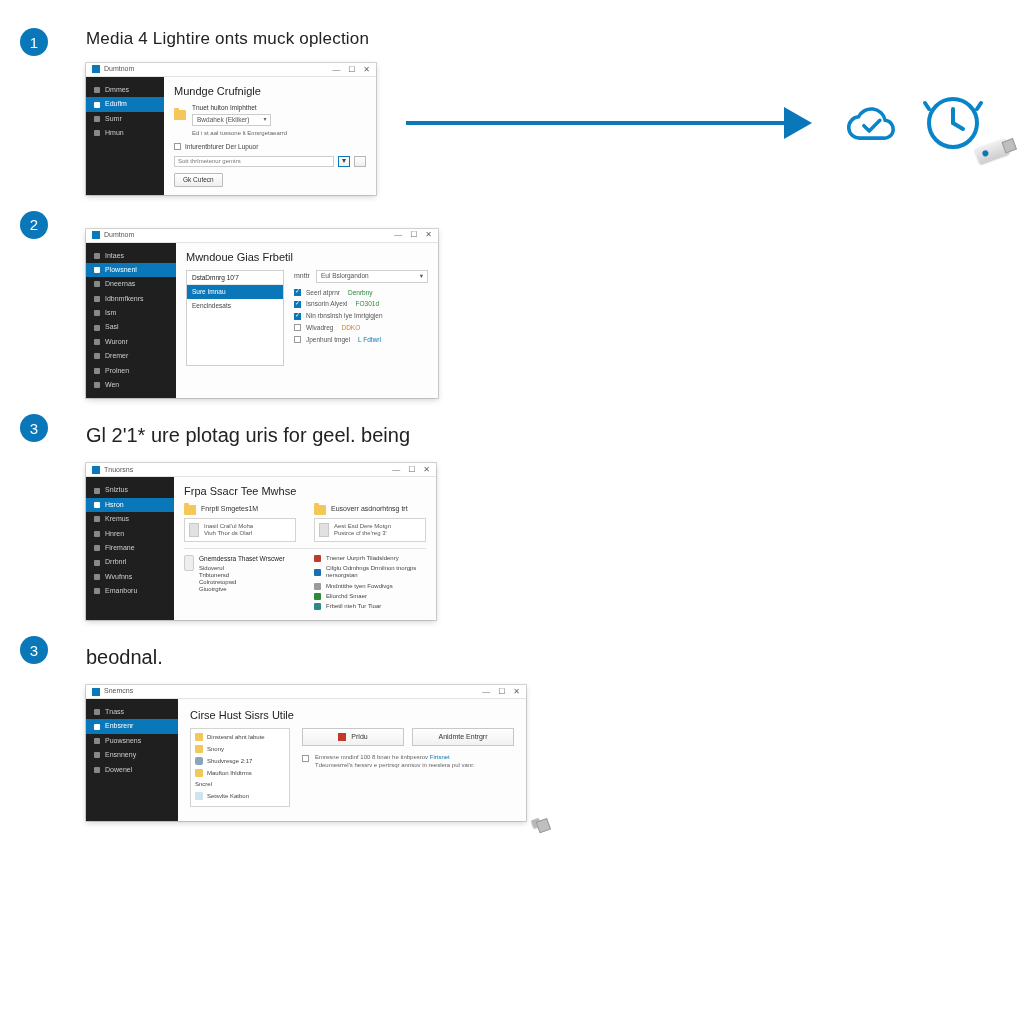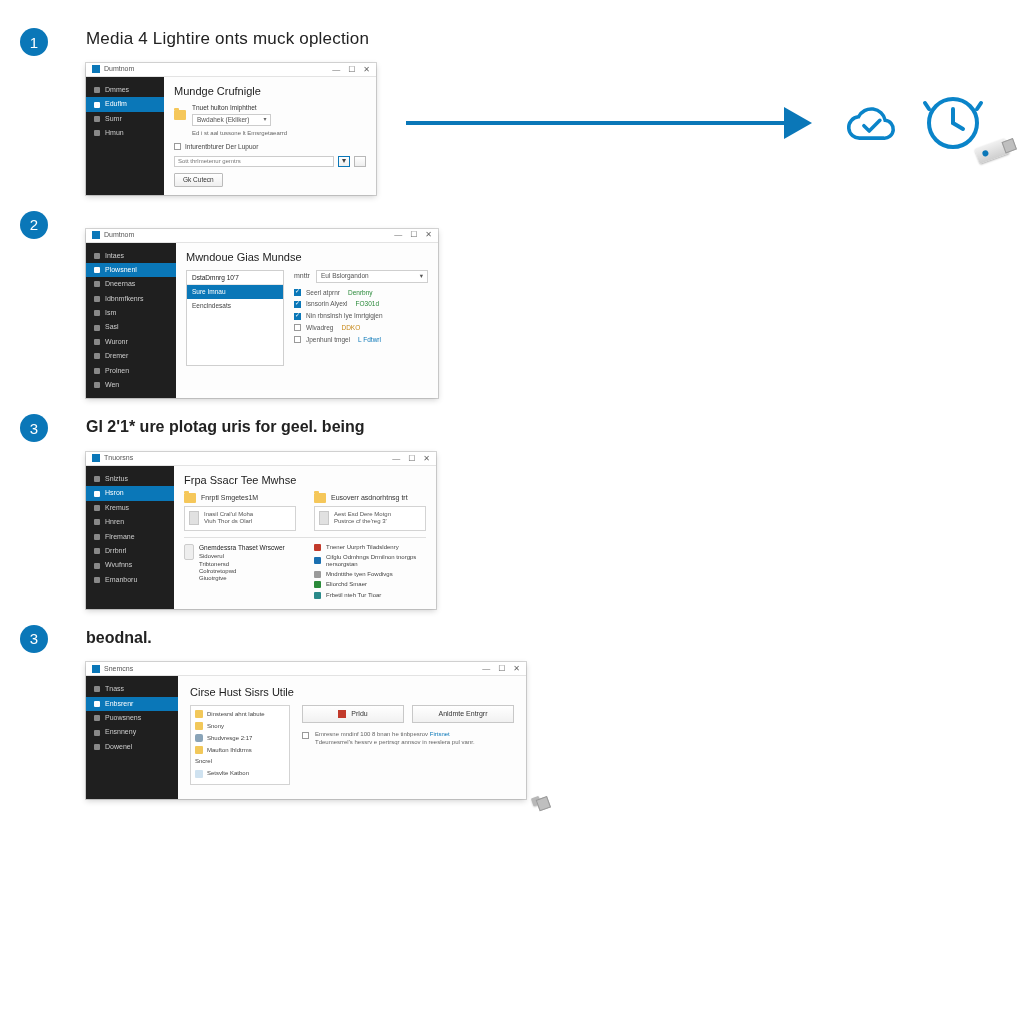--- a/index.html
+++ b/index.html
@@ -15,21 +15,21 @@
   .step { display: flex; align-items: flex-start; margin-bottom: 16px; }
   .badge {
     width: 28px; height: 28px; border-radius: 50%;
     background: #0a77b8; color: #fff; display: flex;
     align-items: center; justify-content: center;
     font-size: 15px; font-weight: 500; flex-shrink: 0;
     margin-right: 38px;
   }
   .step-body { flex: 1; }
   .step-title { font-size: 17px; color: #222; line-height: 1.35; letter-spacing: .2px; }
-  .step-sub { font-size: 16px; color: #222; line-height: 1.35; margin-top: 2px; font-weight: bold; }
+  .step-sub { font-size: 20px; color: #222; line-height: 1.35; margin-top: 8px; }
 
   
   .miniwin {
     background: #f7f7f7;
     box-shadow: 0 2px 6px rgba(0,0,0,.18), 0 0 0 1px #d8d8d8;
     margin-top: 12px;
     font-size: 8px;
     line-height: 1.2;
     color: #444;
     position: relative;
@@ -319,21 +319,21 @@
             <div class="sb-item">
                 <span class="sb-bullet"></span>
                 <span>Prolnen</span>
               </div>
             <div class="sb-item">
                 <span class="sb-bullet"></span>
                 <span>Wen</span>
               </div>
           </div>
           <div class="content">
-            <div class="panel-h">Mwndoue Gias Mundse</div>
+            <div class="panel-h">Mwndoue Gias Frbetil</div>
             <div class="row2">
               <div class="listbox">
                 <div class="lb-head">DstaDmnrg 10'7</div>
                 <div class="lb-item sel">Sure Imnau</div>
                 <div class="lb-item">Eenclndesats</div>
                 <div style="height:52px"></div>
               </div>
               <div class="right2">
                 <div class="sel-row">
                   <span class="sel-label">mnttr</span>

